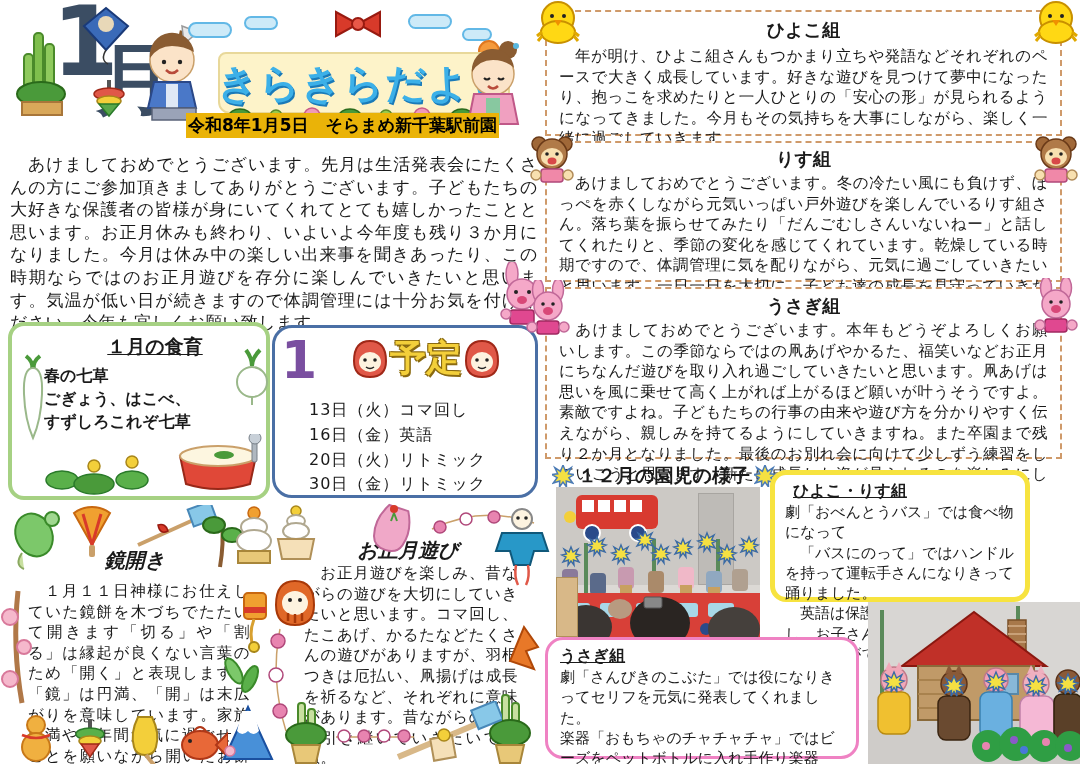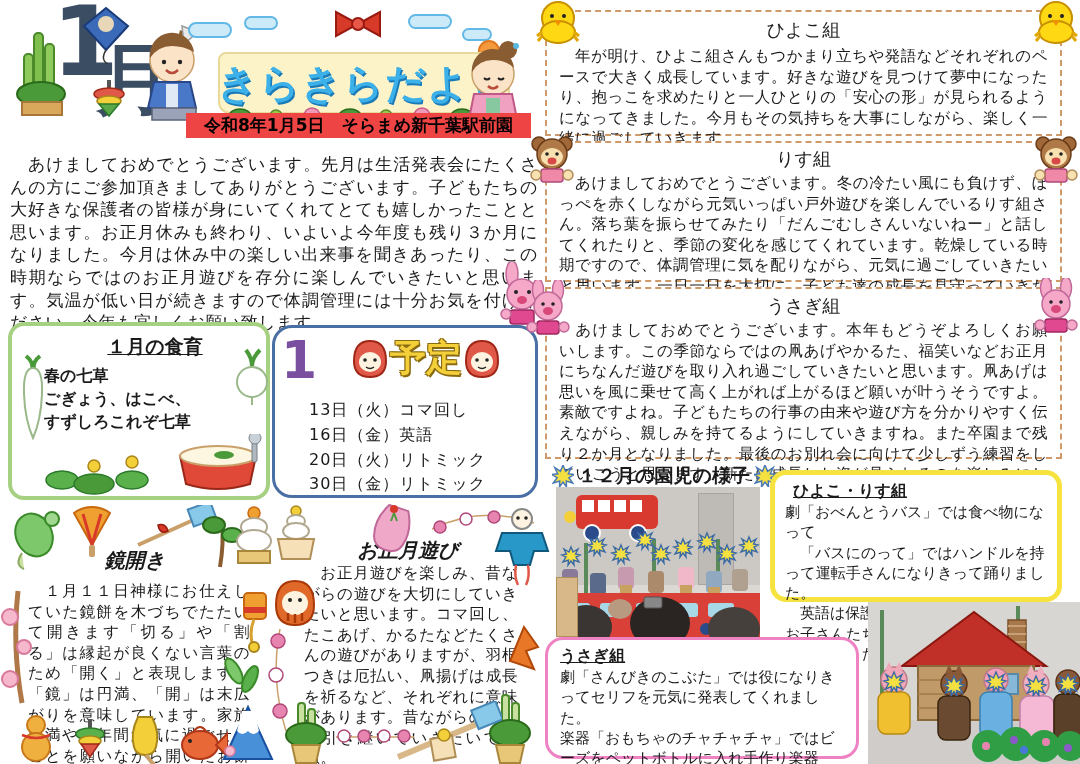--- a/index.html
+++ b/index.html
@@ -22,43 +22,43 @@
     display:flex; align-items:center; justify-content:center;
   }
   .plaque-title {
     font-size:40px; font-weight:bold; color:#3cb0e8; letter-spacing:1px;
     text-shadow:1.5px 1.5px 0 #1a7ab8;
     white-space:nowrap;
   }
   .cloud { background:#cdeaf8; border:2px solid #62b8e6; border-radius:12px; }
   .sun { width:22px; height:22px; border-radius:50%; background:#f59a3c; border:2px solid #e07820; }
   .date-line {
-    background:#ef4444; color:#000; font-size:17px; font-weight:bold;
-    padding:1px 18px; white-space:nowrap;
+    background:#eab308; color:#000; font-size:17px; font-weight:bold;
+    padding:1px 2px; white-space:nowrap;
   }
 
   
   .jp { line-height:1.33; text-align:justify; letter-spacing:0.5px; }
   .greeting { font-size:17px; }
   .pre { white-space:pre-line; }
 
   
   .shokuiku-box { border:4px solid #a6d183; border-radius:16px; background:#fff;padding-left:32px; }
   .shokuiku-title { font-size:19px; font-weight:bold; text-decoration:underline; text-align:center; }
   .shokuiku-line { font-size:16px; font-weight:bold; text-align:left; line-height:1.45; }
   .schedule-box { border:3px solid #4a6fa5; border-radius:20px; background:#fff; }
   .schedule-num { font-size:52px; font-weight:bold; color:#7a4fa0; }
   .schedule-title { font-size:36px; font-weight:bold; color:#f3cf3a;
      text-shadow:1.5px 1.5px 0 #8a6a10,-1px -1px 0 #8a6a10,1px -1px 0 #8a6a10,-1px 1px 0 #8a6a10; }
   .schedule-item { font-size:16px; line-height:1.55; letter-spacing:1px; }
   .sec-title { font-size:20px; font-weight:bold; text-align:center;font-style:italic; }
   .sec-text { font-size:15.5px; }
 
   .class-box { border:2.5px dashed #cf9a6a; background:#fff; }
-  .class-title { font-size:18px; font-weight:normal; text-align:center; }
+  .class-title { font-size:18px; font-weight:bold; text-align:center; }
   .class-text { font-size:15.5px; }
 
   .dec-heading { font-size:19px; font-weight:bold; display:flex; align-items:center; gap:4px; }
   .yellow-box { border:5px solid #f7e33f; border-radius:16px; background:#fff; }
   .pink-box { border:3px solid #ef82c3; border-radius:18px; background:#fff; }
   .photo-caption-title { font-size:16px; font-weight:bold; text-decoration:underline; }
   .photo-caption-text { font-size:15px; line-height:1.35; }
 
   
   .photo { overflow:hidden; }
@@ -540,21 +540,21 @@
     <svg class="abs" style="left:0px;top:96px;" width="204" height="54" viewBox="0 0 204 54">
       <ellipse cx="30" cy="44" rx="26" ry="22" fill="#3a3532"></ellipse>
       <ellipse cx="104" cy="40" rx="30" ry="26" fill="#2a2522"></ellipse>
       <ellipse cx="178" cy="46" rx="26" ry="22" fill="#45403c"></ellipse>
       <rect x="88" y="14" width="18" height="11" rx="2" fill="#888" stroke="#555" stroke-width="1"></rect>
       <ellipse cx="64" cy="26" rx="12" ry="10" fill="#b89a80"></ellipse>
     </svg>
     <div class="abs" style="left:0;top:90px;width:22px;height:60px;background:#d8b888;border:1px solid #b09058;"></div>
   </div>
 
-  <div class="abs yellow-box" style="left:770px;top:470px;width:292px;height:132px;padding:6px 10px;">
+  <div class="abs yellow-box" style="left:770px;top:470px;width:260px;height:132px;padding:6px 10px;">
     <div class="photo-caption-title" style="margin-left:8px;">ひよこ・りす組</div>
     <div class="photo-caption-text pre">劇「おべんとうバス」では食べ物になって
 　「バスにのって」ではハンドルを持って運転手さんになりきって踊りました。
 　英語は保護者の方と一緒に参加し、お子さんたちの普段の様子を見ることができました。</div>
   </div>
 
   <div class="abs pink-box" style="left:545px;top:637px;width:314px;height:122px;padding:6px 12px;">
     <div class="photo-caption-title">うさぎ組</div>
     <div class="photo-caption-text pre">劇「さんびきのこぶた」では役になりきってセリフを元気に発表してくれました。
 楽器「おもちゃのチャチャチャ」ではビーズをペットボトルに入れ手作り楽器で、楽しく音を聞かせてくれました</div>

